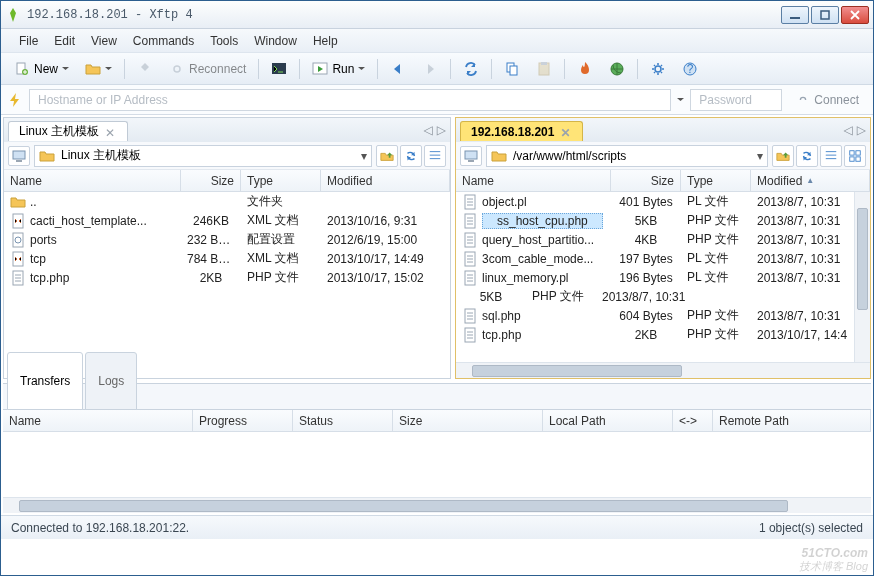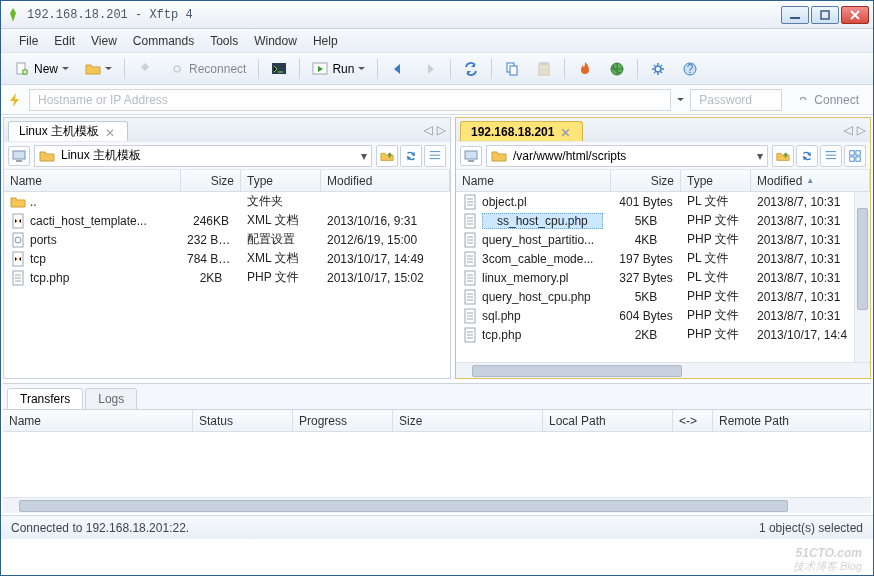--- a/index.html
+++ b/index.html
@@ -67,32 +67,32 @@
 .file-ico { width:16px; height:16px; flex-shrink:0; }
 .vscroll { position:absolute; right:0; top:0; bottom:0; width:16px; background:#f0f3f7; border-left:1px solid #dde4ec; }
 .vscroll .thumb { background:#c6d1dd; border:1px solid #aeb9c6; border-radius:2px; margin:16px 2px; height:60%; }
 .hscroll { height:16px; background:#f0f3f7; border-top:1px solid #dde4ec; display:flex; align-items:center; }
 .hscroll .track { flex:1; height:12px; margin:0 16px; }
 .hscroll .thumb { width:55%; height:100%; background:#c6d1dd; border:1px solid #aeb9c6; border-radius:2px; }
 
 
 .transfers { border-top:1px solid #c9d3de; background:#fff; height:130px; display:flex; flex-direction:column; margin:2px; }
 .xfer-tabs { height:26px; display:flex; align-items:flex-end; padding:0 4px; background:#f4f7fb; border-bottom:1px solid #c9d3de; }
-.xfer-tab { padding:3px 12px; border:1px solid #c9d3de; background:#fff; border-radius:3px 3px 0 0; position:relative; top:1px; margin-right:2px; }
+.xfer-tab { padding:21px 12px; border:1px solid #c9d3de; background:#fff; border-radius:3px 3px 0 0; position:relative; top:1px; margin-right:2px; }
 .xfer-tab.inactive { background:#eef2f7; color:#666; }
 .xfer-header { height:22px; display:flex; background:linear-gradient(#fafcfe,#eef3f8); border-bottom:1px solid #d6dee7; }
 .xfer-body { flex:1; background:#fff; }
 
 
 .statusbar { height:24px; background:linear-gradient(#f6f9fc,#e9eff6); border-top:1px solid #d0dae5; display:flex; align-items:center; padding:8px 10px; color:#3a4651; }
 .statusbar .right { margin-left:auto; }
 
 
 .ico-folder { fill:#f5c558; stroke:#caa13a; }
-.watermark { position:absolute; right:12px; bottom:4px; color:rgba(0,0,0,.18); font-size:22px; font-weight:bold; font-style:italic; pointer-events:none; text-align:right; line-height:1; }
+.watermark { position:absolute; right:6px; bottom:4px; color:rgba(0,0,0,.18); font-size:22px; font-weight:bold; font-style:italic; pointer-events:none; text-align:right; line-height:1; }
 .watermark small { font-size:11px; display:block; font-weight:normal; }
 
 
 .left .c-name{width:177px}.left .c-size{width:60px}.left .c-type{width:80px}.left .c-mod{flex:1}
 .right .c-name{width:155px}.right .c-size{width:70px}.right .c-type{width:70px}.right .c-mod{flex:1}
 .x-name{width:190px}.x-status{width:100px}.x-prog{width:100px}.x-size{width:150px}.x-local{width:130px}.x-arrow{width:40px}.x-remote{flex:1}
 </style>
 </head>
 <body>
 
@@ -513,32 +513,25 @@
           <div class="fc c-mod">2013/8/7, 10:31</div>
         </div>
         <div class="file-row">
           <div class="fc name c-name">
             <span class="file-ico"><svg viewBox="0 0 16 16">
                 <rect x="3" y="1" width="10" height="14" fill="#fff" stroke="#9aa6b3"></rect>
                 <path stroke="#9aa6b3" d="M5 5h6M5 8h6M5 11h6"></path>
               </svg></span>
             <span class="fname">linux_memory.pl</span>
           </div>
-          <div class="fc size c-size">327 Bytes</div>
+          <div class="fc size c-size">196 Bytes</div>
           <div class="fc c-type">PL 文件</div>
           <div class="fc c-mod">2013/8/7, 10:31</div>
         </div>
         <div class="file-row">
-          <div class="fc name c-name">
-            <span class="file-ico"><svg viewBox="0 0 16 16">
-                <rect x="3" y="1" width="10" height="14" fill="#fff" stroke="#9aa6b3"></rect>
-                <path stroke="#9aa6b3" d="M5 5h6M5 8h6M5 11h6"></path>
-              </svg></span>
-            <span class="fname">query_host_cpu.php</span>
-          </div>
           <div class="fc size c-size">5KB</div>
           <div class="fc c-type">PHP 文件</div>
           <div class="fc c-mod">2013/8/7, 10:31</div>
         </div>
         <div class="file-row">
           <div class="fc name c-name">
             <span class="file-ico"><svg viewBox="0 0 16 16">
                 <rect x="3" y="1" width="10" height="14" fill="#fff" stroke="#9aa6b3"></rect>
                 <path stroke="#9aa6b3" d="M5 5h6M5 8h6M5 11h6"></path>
               </svg></span>
@@ -572,22 +565,22 @@
   </div>
 </div>
 
 <div class="transfers">
   <div class="xfer-tabs">
     <div class="xfer-tab">Transfers</div>
     <div class="xfer-tab inactive">Logs</div>
   </div>
   <div class="xfer-header">
     <div class="fh-col x-name">Name</div>
+    <div class="fh-col x-prog">Progress</div>
     <div class="fh-col x-status">Status</div>
-    <div class="fh-col x-prog">Progress</div>
     <div class="fh-col x-size">Size</div>
     <div class="fh-col x-local">Local Path</div>
     <div class="fh-col x-arrow">&lt;-&gt;</div>
     <div class="fh-col x-remote">Remote Path</div>
   </div>
   <div class="xfer-body"></div>
   <div class="hscroll">
       <div class="track">
         <div class="thumb" style="width:92%"></div>
       </div>

